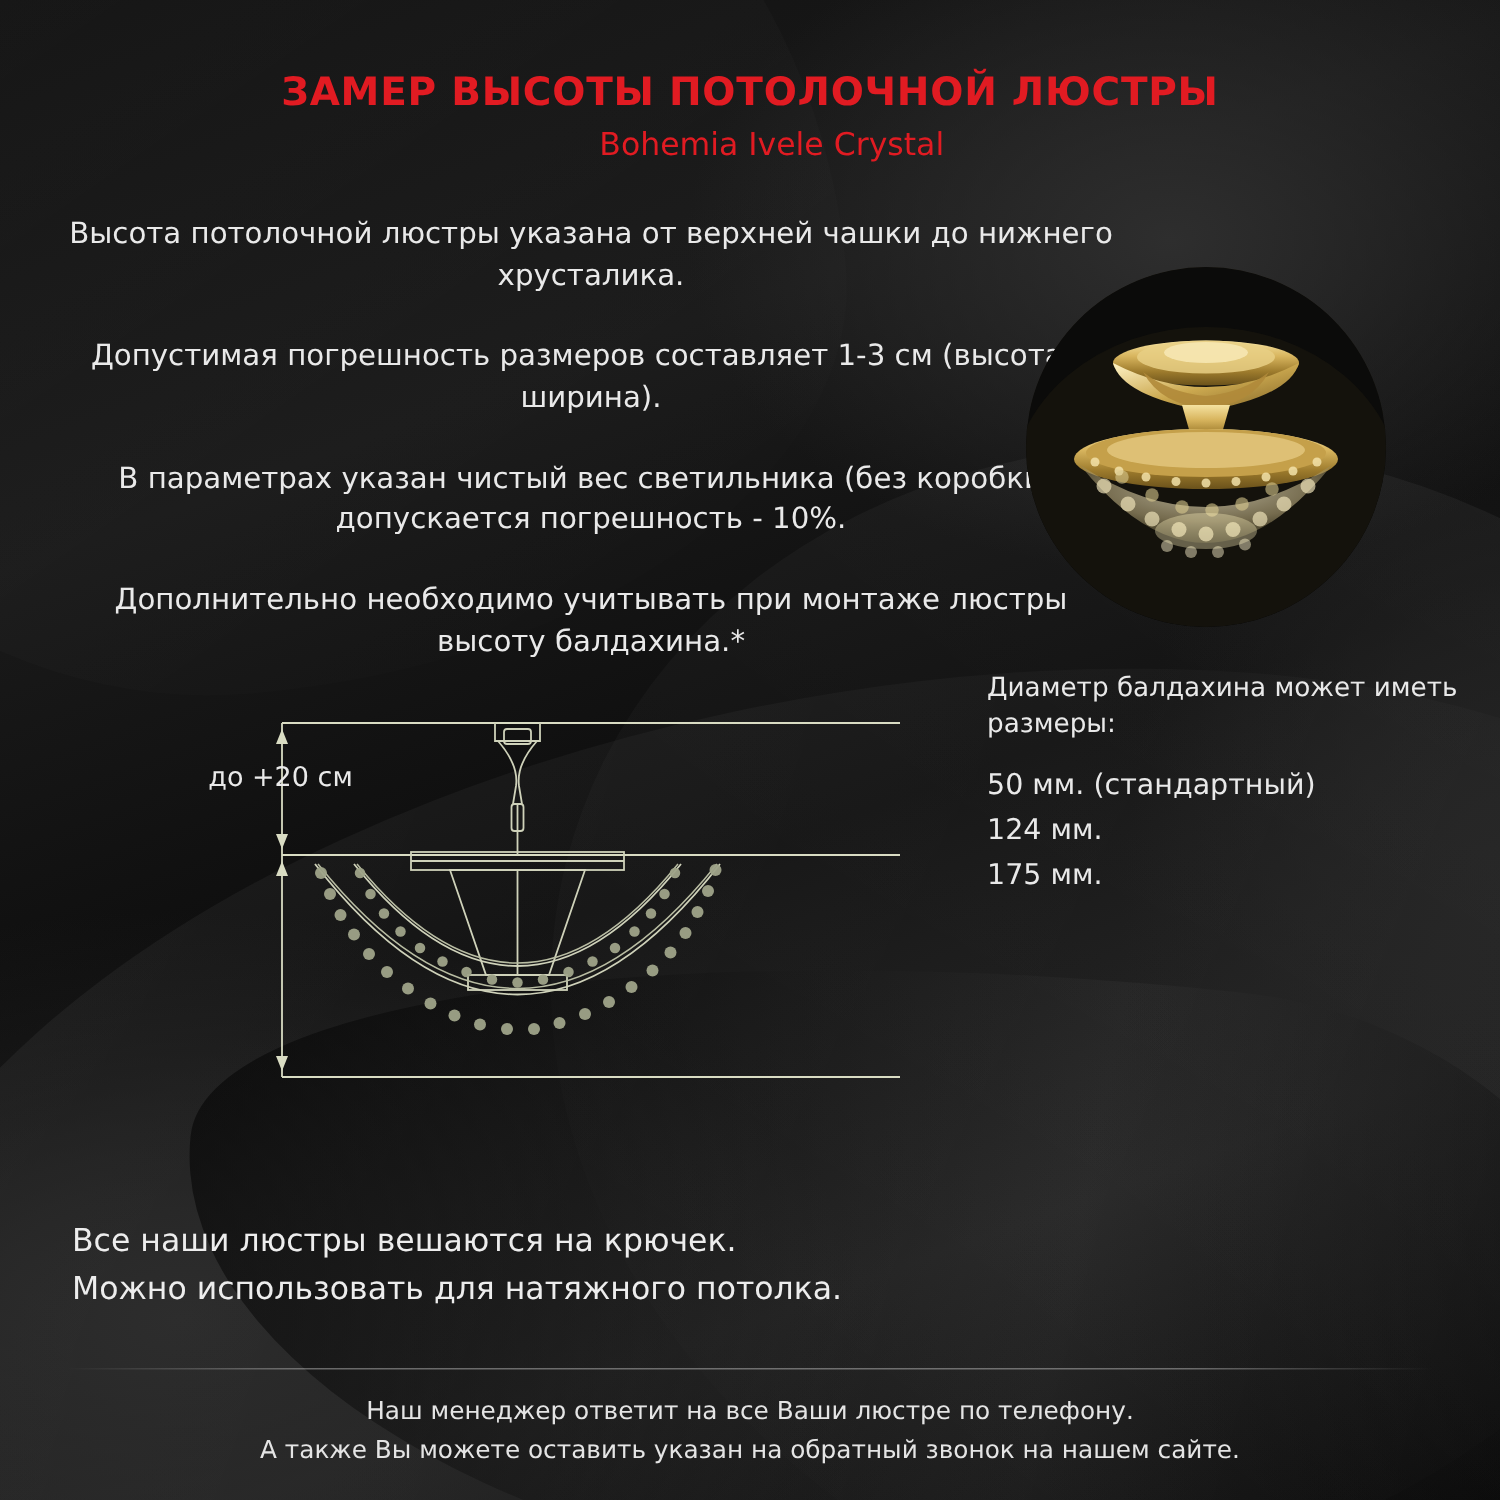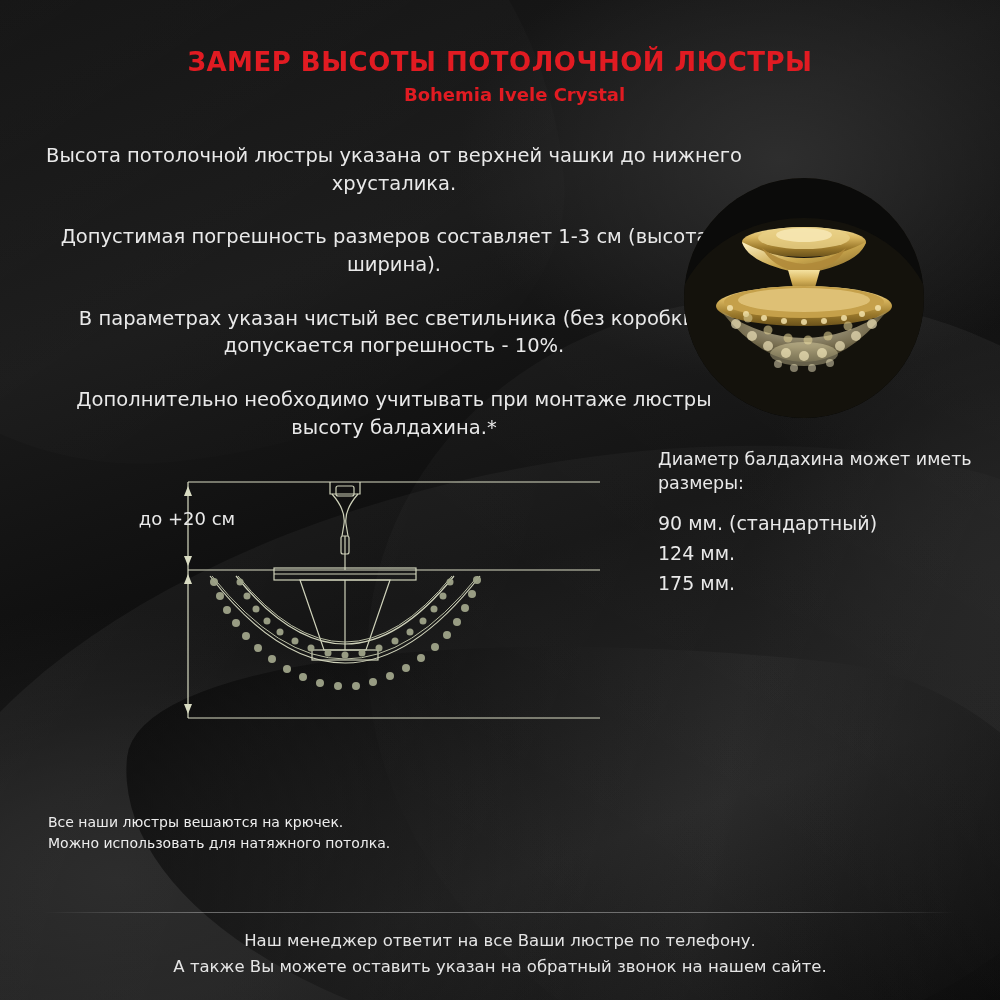--- a/index.html
+++ b/index.html
@@ -66,22 +66,22 @@
   }
   .title-main {
     color: #e11b22;
     font-size: 26px;
     font-weight: bold;
     letter-spacing: 0.5px;
     line-height: 1.15;
   }
   .title-sub {
     color: #e11b22;
-    font-size: 18px;
-    font-weight: bold;
+    font-size: 21px;
+    font-weight: normal;
     margin-top: 6px;
     padding-left: 29px;
   }
 
   .body-text {
     position: absolute;
     left: 44px;
     top: 142px;
     width: 700px;
     color: #e9e9e9;
@@ -150,21 +150,21 @@
     line-height: 1.3;
   }
 
   
   .bottom-text {
     position: absolute;
     left: 48px;
     top: 812px;
     width: 760px;
     color: #ededed;
-    font-size: 14px;
+    font-size: 21px;
     line-height: 1.5;
   }
 
   .divider {
     position: absolute;
     left: 44px;
     top: 912px;
     width: 912px;
     height: 1px;
     background: linear-gradient(90deg, rgba(255,255,255,0), rgba(255,255,255,0.35) 18%, rgba(255,255,255,0.35) 82%, rgba(255,255,255,0));
@@ -281,21 +281,21 @@
             <circle cx="146" cy="185" r="4"></circle>
           </g>
         </g>
         <ellipse cx="120" cy="176" rx="34" ry="12" fill="#fff3c0" opacity="0.35"></ellipse>
       </g>
     </svg>
   </div>
 
   <div class="right-col">
     <div class="rc-head">Диаметр балдахина может иметь размеры:</div>
-    <div class="size-line">90 мм. (стандартный)</div>
+    <div class="size-line">50 мм. (стандартный)</div>
     <div class="size-line">124 мм.</div>
     <div class="size-line">175 мм.</div>
   </div>
 
   <div class="diagram">
     <div class="label-top">до +20 см</div>
 
     <svg width="600" height="290" viewBox="0 0 600 290">
       <g stroke="#d9dcc3" fill="none" stroke-width="1.2">
 

